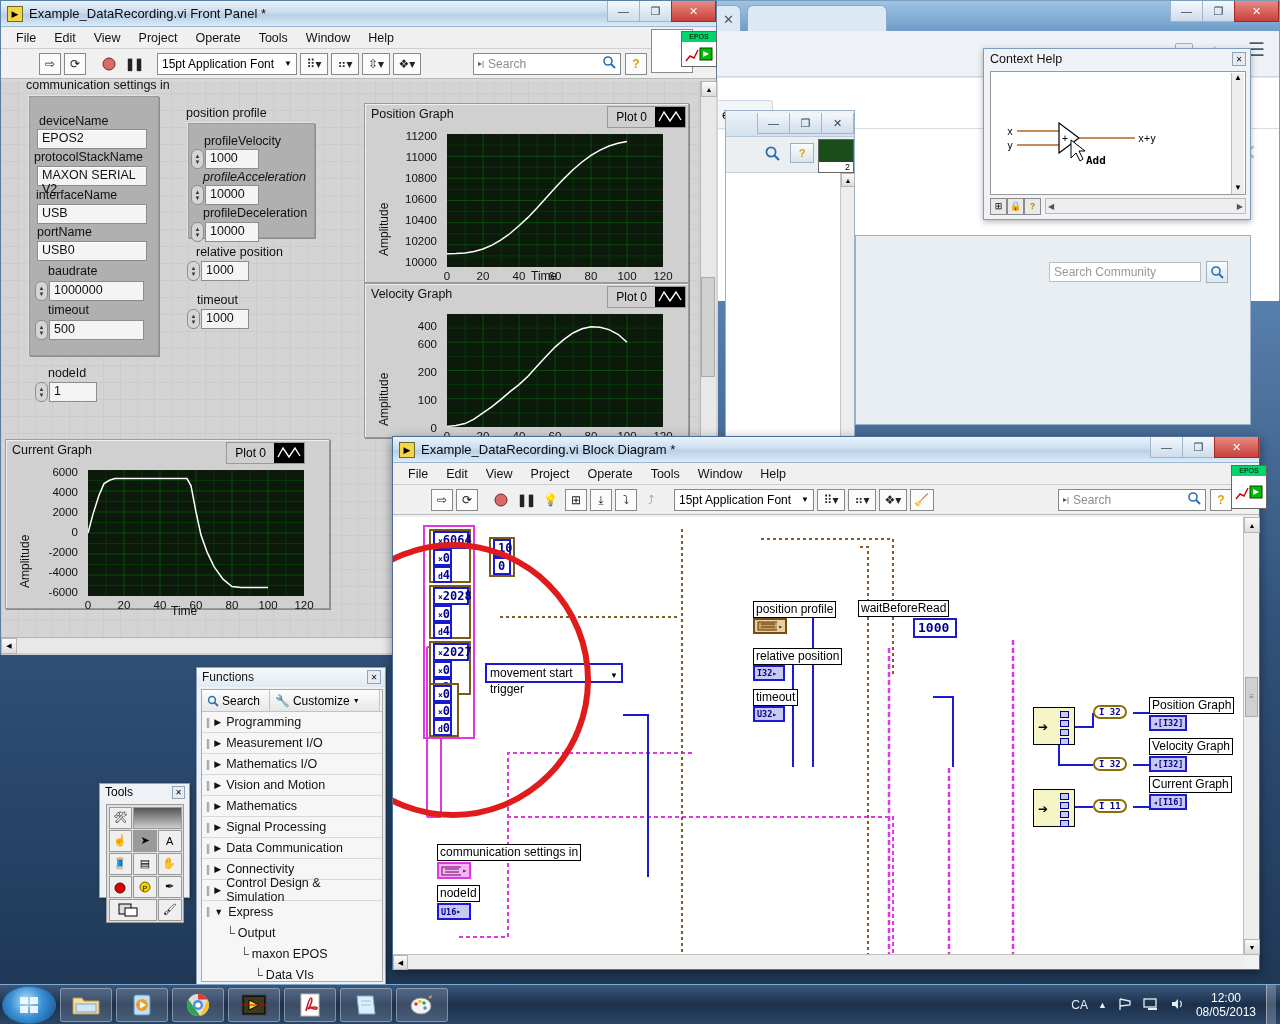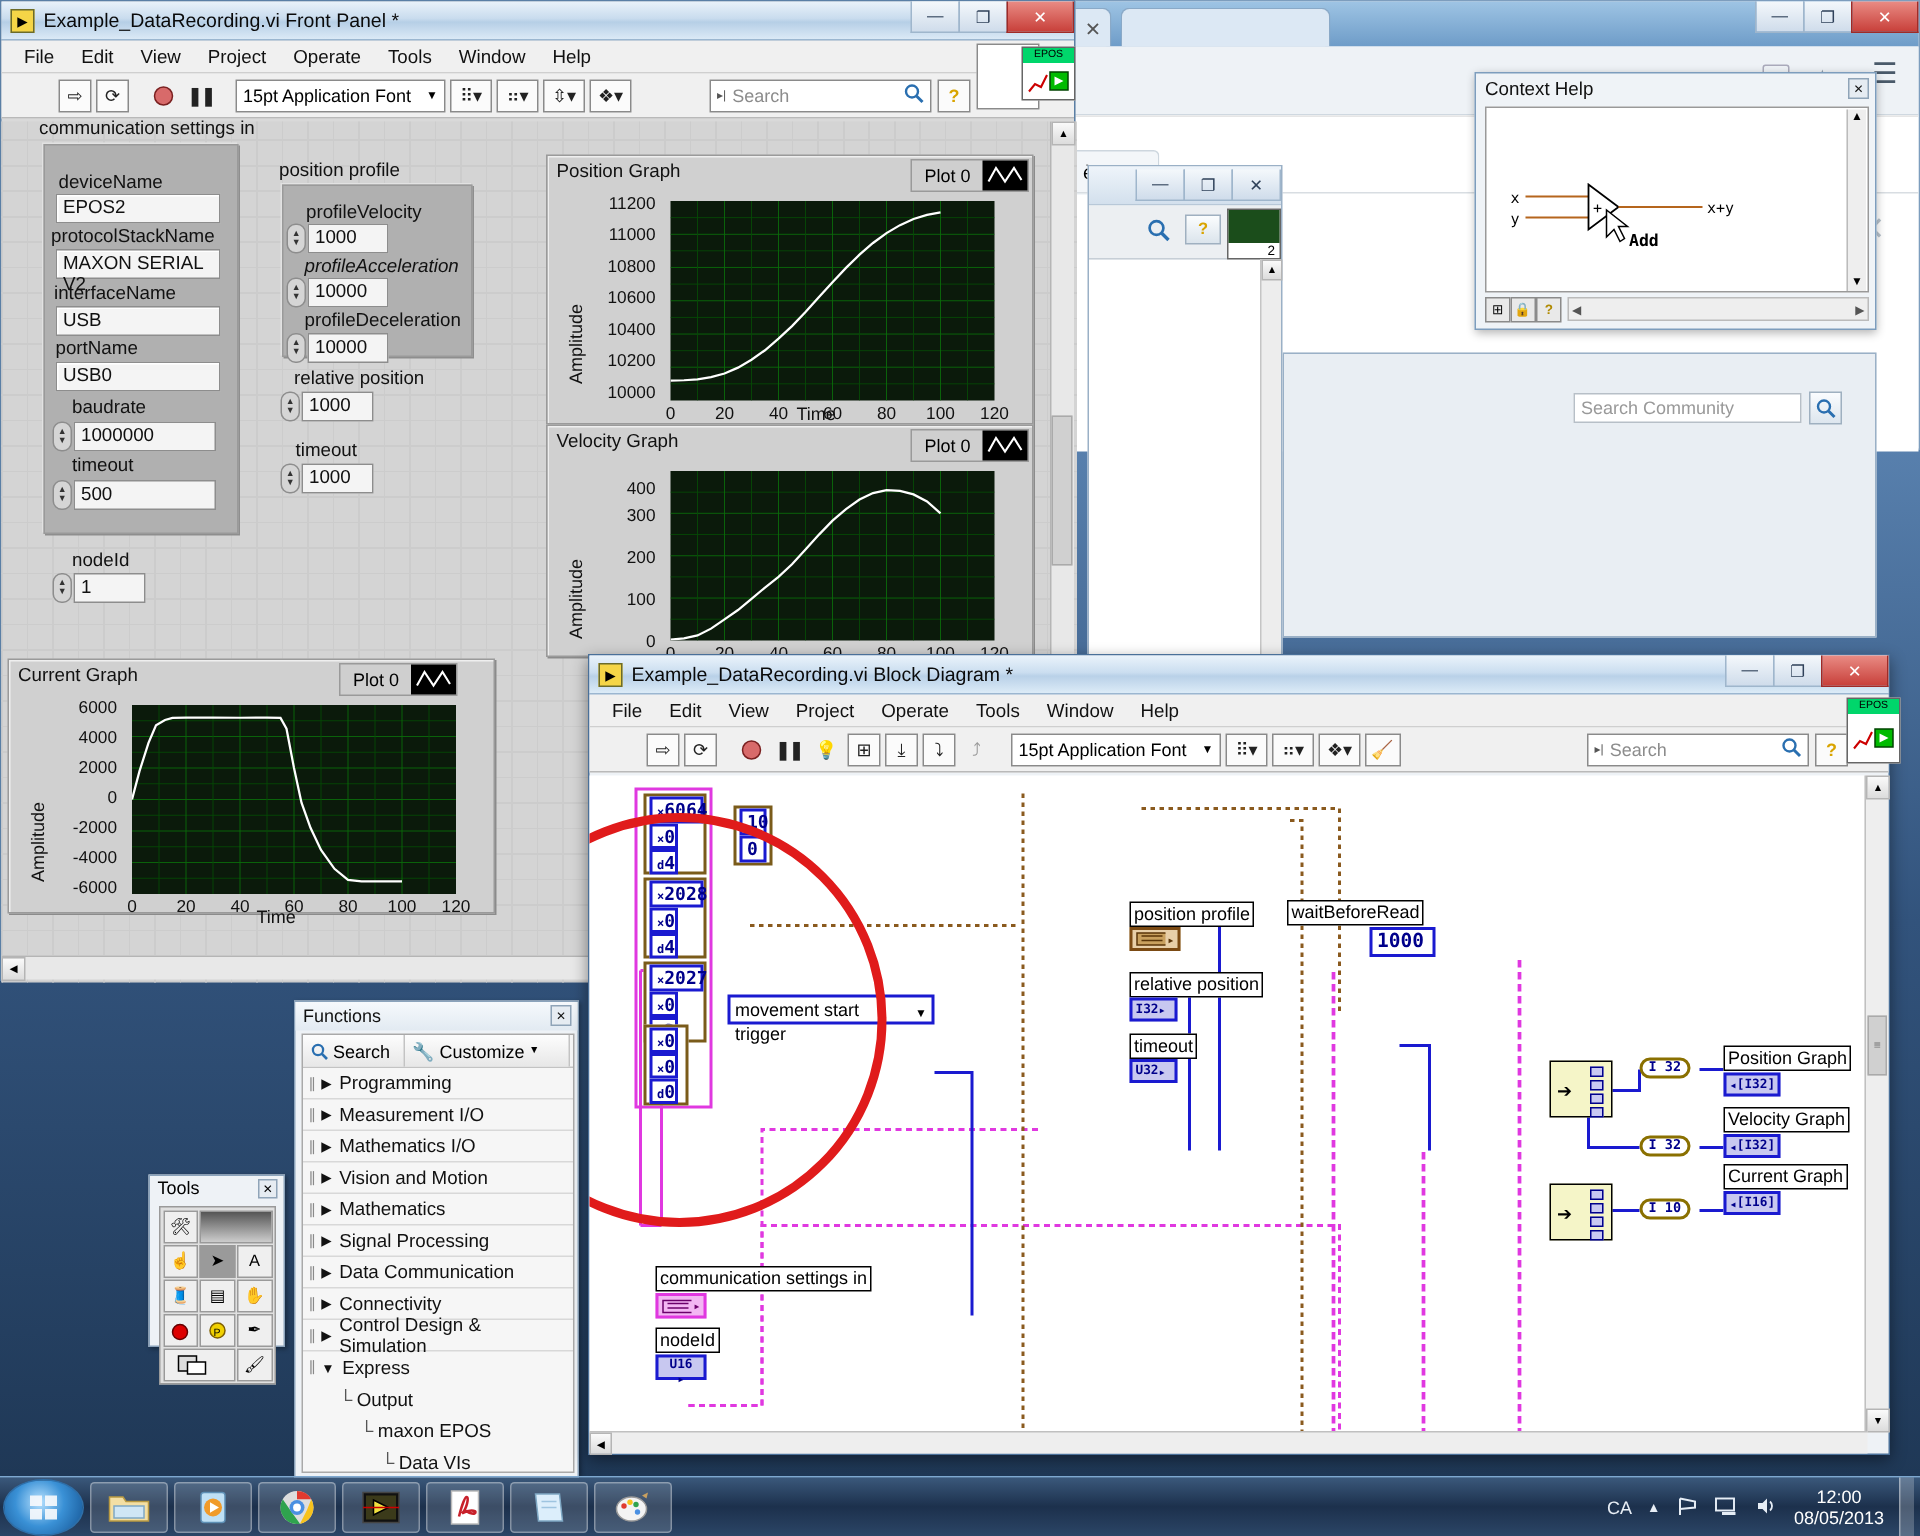--- a/index.html
+++ b/index.html
@@ -503,21 +503,21 @@
       <div class="legend">
         <div class="lg-lbl">Plot 0</div>
         <div class="lg-plot">
           <svg width="26" height="16" viewBox="0 0 26 16">
               <polyline points="2,12 7,3 13,12 19,3 24,11" fill="none" stroke="#fff" stroke-width="1.4"></polyline>
             </svg>
         </div>
       </div>
       <div class="ylab" style="left:12px;top:142px;">Amplitude</div>
       <div class="tick" style="left:20px;top:36px;width:52px;">400</div>
-      <div class="tick" style="left:20px;top:54px;width:52px;">300</div>
+      <div class="tick" style="left:20px;top:54px;width:52px;">600</div>
       <div class="tick" style="left:20px;top:82px;width:52px;">200</div>
       <div class="tick" style="left:20px;top:110px;width:52px;">100</div>
       <div class="tick" style="left:20px;top:138px;width:52px;">0</div>
       <div class="plotarea" style="left:82px;top:30px;width:216px;height:113px;">
         <svg width="216" height="113" viewBox="0 0 216 113" preserveAspectRatio="none">
           <g stroke="#0a6b0a" stroke-width="0.6">
             <line x1="0" y1="28.2" x2="216" y2="28.2"></line>
               <line x1="0" y1="56.5" x2="216" y2="56.5"></line>
             <line x1="0" y1="84.7" x2="216" y2="84.7"></line>
             <line x1="0" y1="14.1" x2="216" y2="14.1" stroke="#064a06"></line>
@@ -971,21 +971,21 @@
     <div class="tunnel" style="left:640px;top:272px;width:42px;height:38px;">
       <div style="position:absolute;left:4px;top:12px;font-size:12px;color:#000;">➔</div>
       <div class="cnvbox" style="left:26px;top:3px;"></div>
       <div class="cnvbox" style="left:26px;top:12px;"></div>
       <div class="cnvbox" style="left:26px;top:21px;"></div>
       <div class="cnvbox" style="left:26px;top:30px;"></div>
     </div>
 
     <div class="numconv" style="left:700px;top:188px;">I 32</div>
     <div class="numconv" style="left:700px;top:240px;">I 32</div>
-    <div class="numconv" style="left:700px;top:282px;">I 10</div>
+    <div class="numconv" style="left:700px;top:282px;">I 11</div>
 
     <div class="bd-lbl" style="left:756px;top:180px;">Position  Graph</div>
     <div class="term" style="left:756px;top:198px;width:38px;height:16px;">
         <span style="font-size:8px;">◂</span>
         <span>[I32]</span>
       </div>
 
     <div class="bd-lbl" style="left:756px;top:221px;">Velocity Graph</div>
     <div class="term" style="left:756px;top:239px;width:38px;height:16px;">
         <span style="font-size:8px;">◂</span>
@@ -1002,21 +1002,21 @@
     <div class="term pink" style="left:44px;top:345px;width:34px;height:17px;">
       <svg width="22" height="10">
           <rect x="1" y="1" width="20" height="8" fill="#f3b6f3" stroke="#6b006b"></rect>
           <line x1="4" y1="3" x2="18" y2="3" stroke="#6b006b"></line>
           <line x1="4" y1="6" x2="18" y2="6" stroke="#6b006b"></line>
         </svg>
       <span style="margin-left:1px;font-size:8px;">▸</span>
     </div>
 
     <div class="bd-lbl" style="left:44px;top:368px;">nodeId</div>
-    <div class="term" style="left:44px;top:386px;width:34px;height:17px;flex-direction:column;">
+    <div class="term" style="left:44px;top:386px;width:34px;height:17px;">
         <span>U16</span>
         <span style="font-size:8px;">▸</span>
       </div>
 
     <div class="redcircle" style="left:-78px;top:25px;width:276px;height:276px;"></div>
   </div>
 
   <div class="vscroll">
     <div class="sb-arrow">▲</div>
     <div style="position:absolute;left:1px;top:160px;width:13px;height:40px;background:#d0d0d0;border:1px solid #aaa;">

